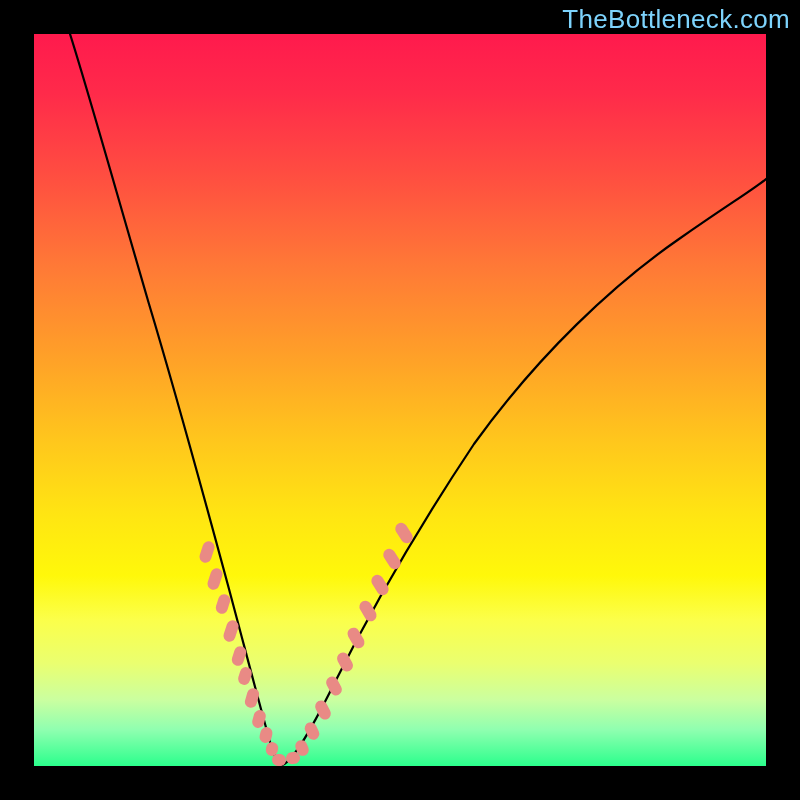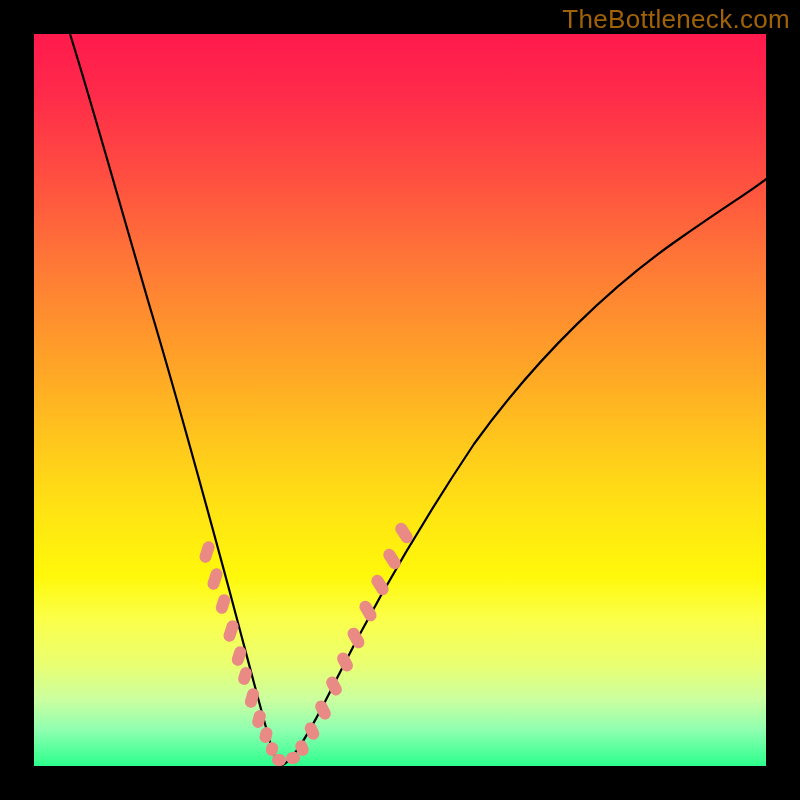--- a/index.html
+++ b/index.html
@@ -16,21 +16,21 @@
     height: 800px;
     background: #000;
   }
   .watermark {
     position: absolute;
     top: 4px;
     right: 10px;
     font-family: Arial, Helvetica, sans-serif;
     font-size: 26px;
     font-weight: 500;
-    color: #a16207;
+    color: #7dd3fc;
     letter-spacing: 0.3px;
     z-index: 10;
   }
   .plot {
     position: absolute;
     left: 34px;
     top: 34px;
     width: 732px;
     height: 732px;
     background: linear-gradient(to bottom,

